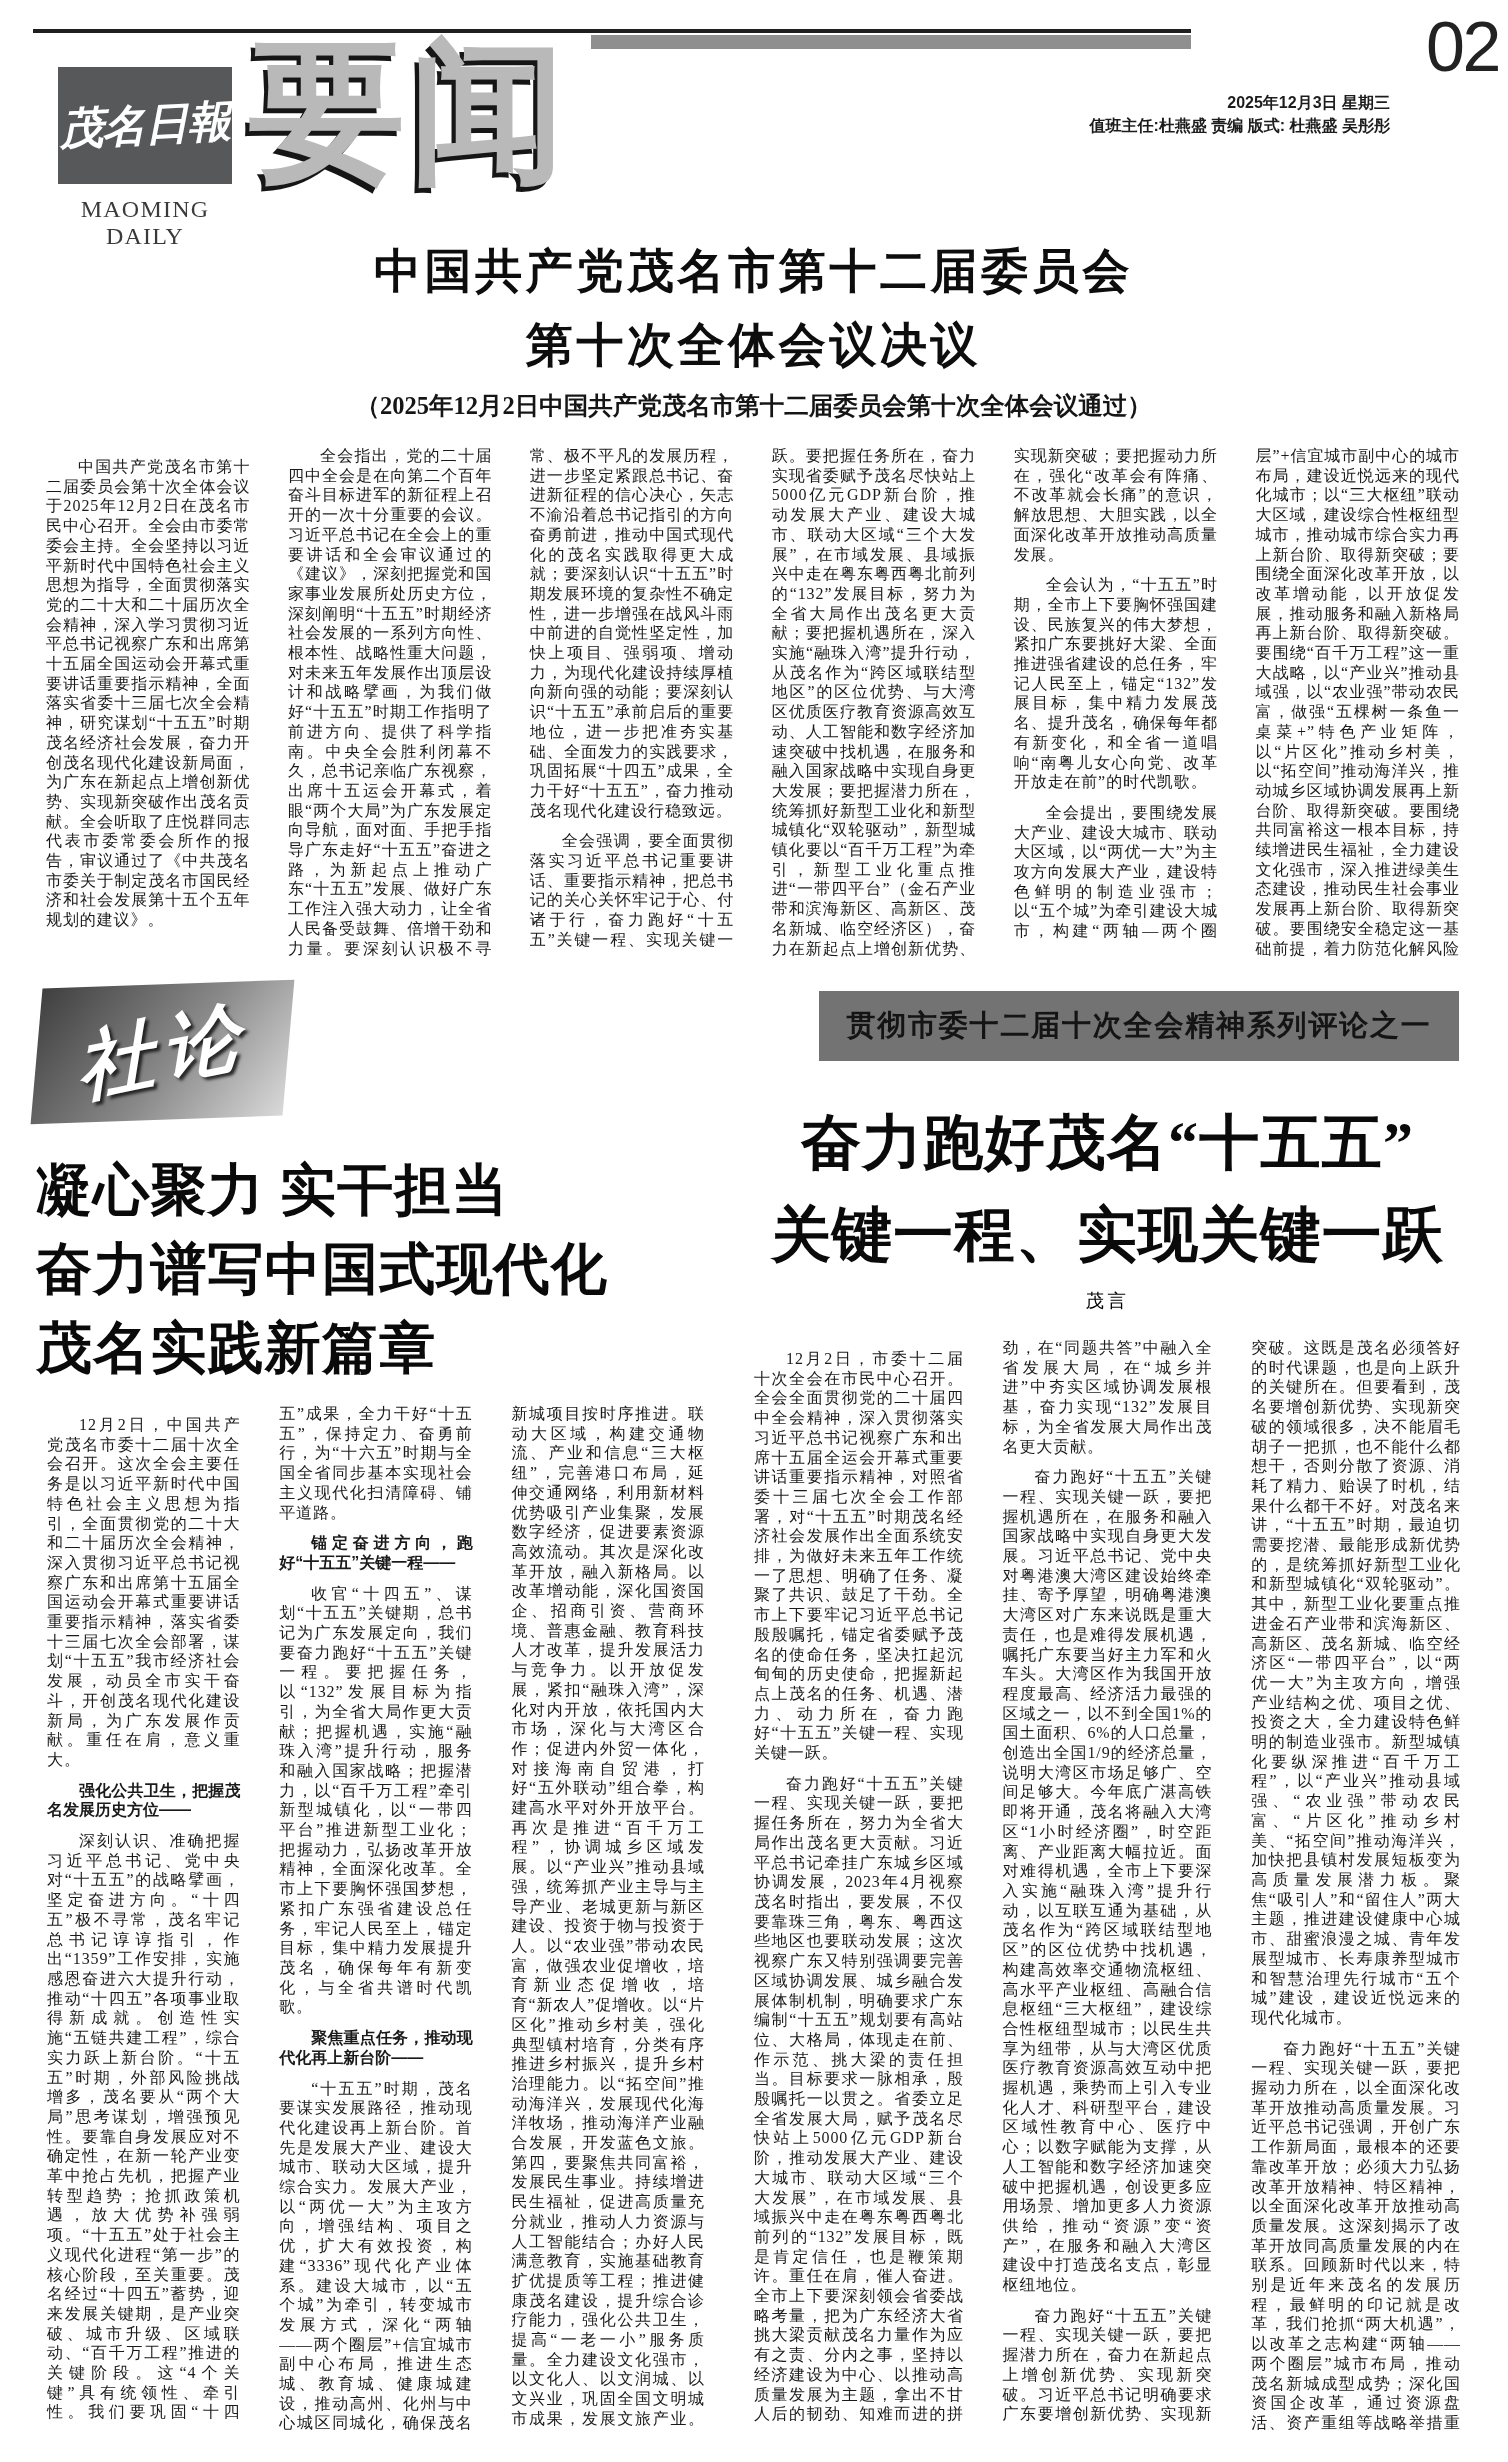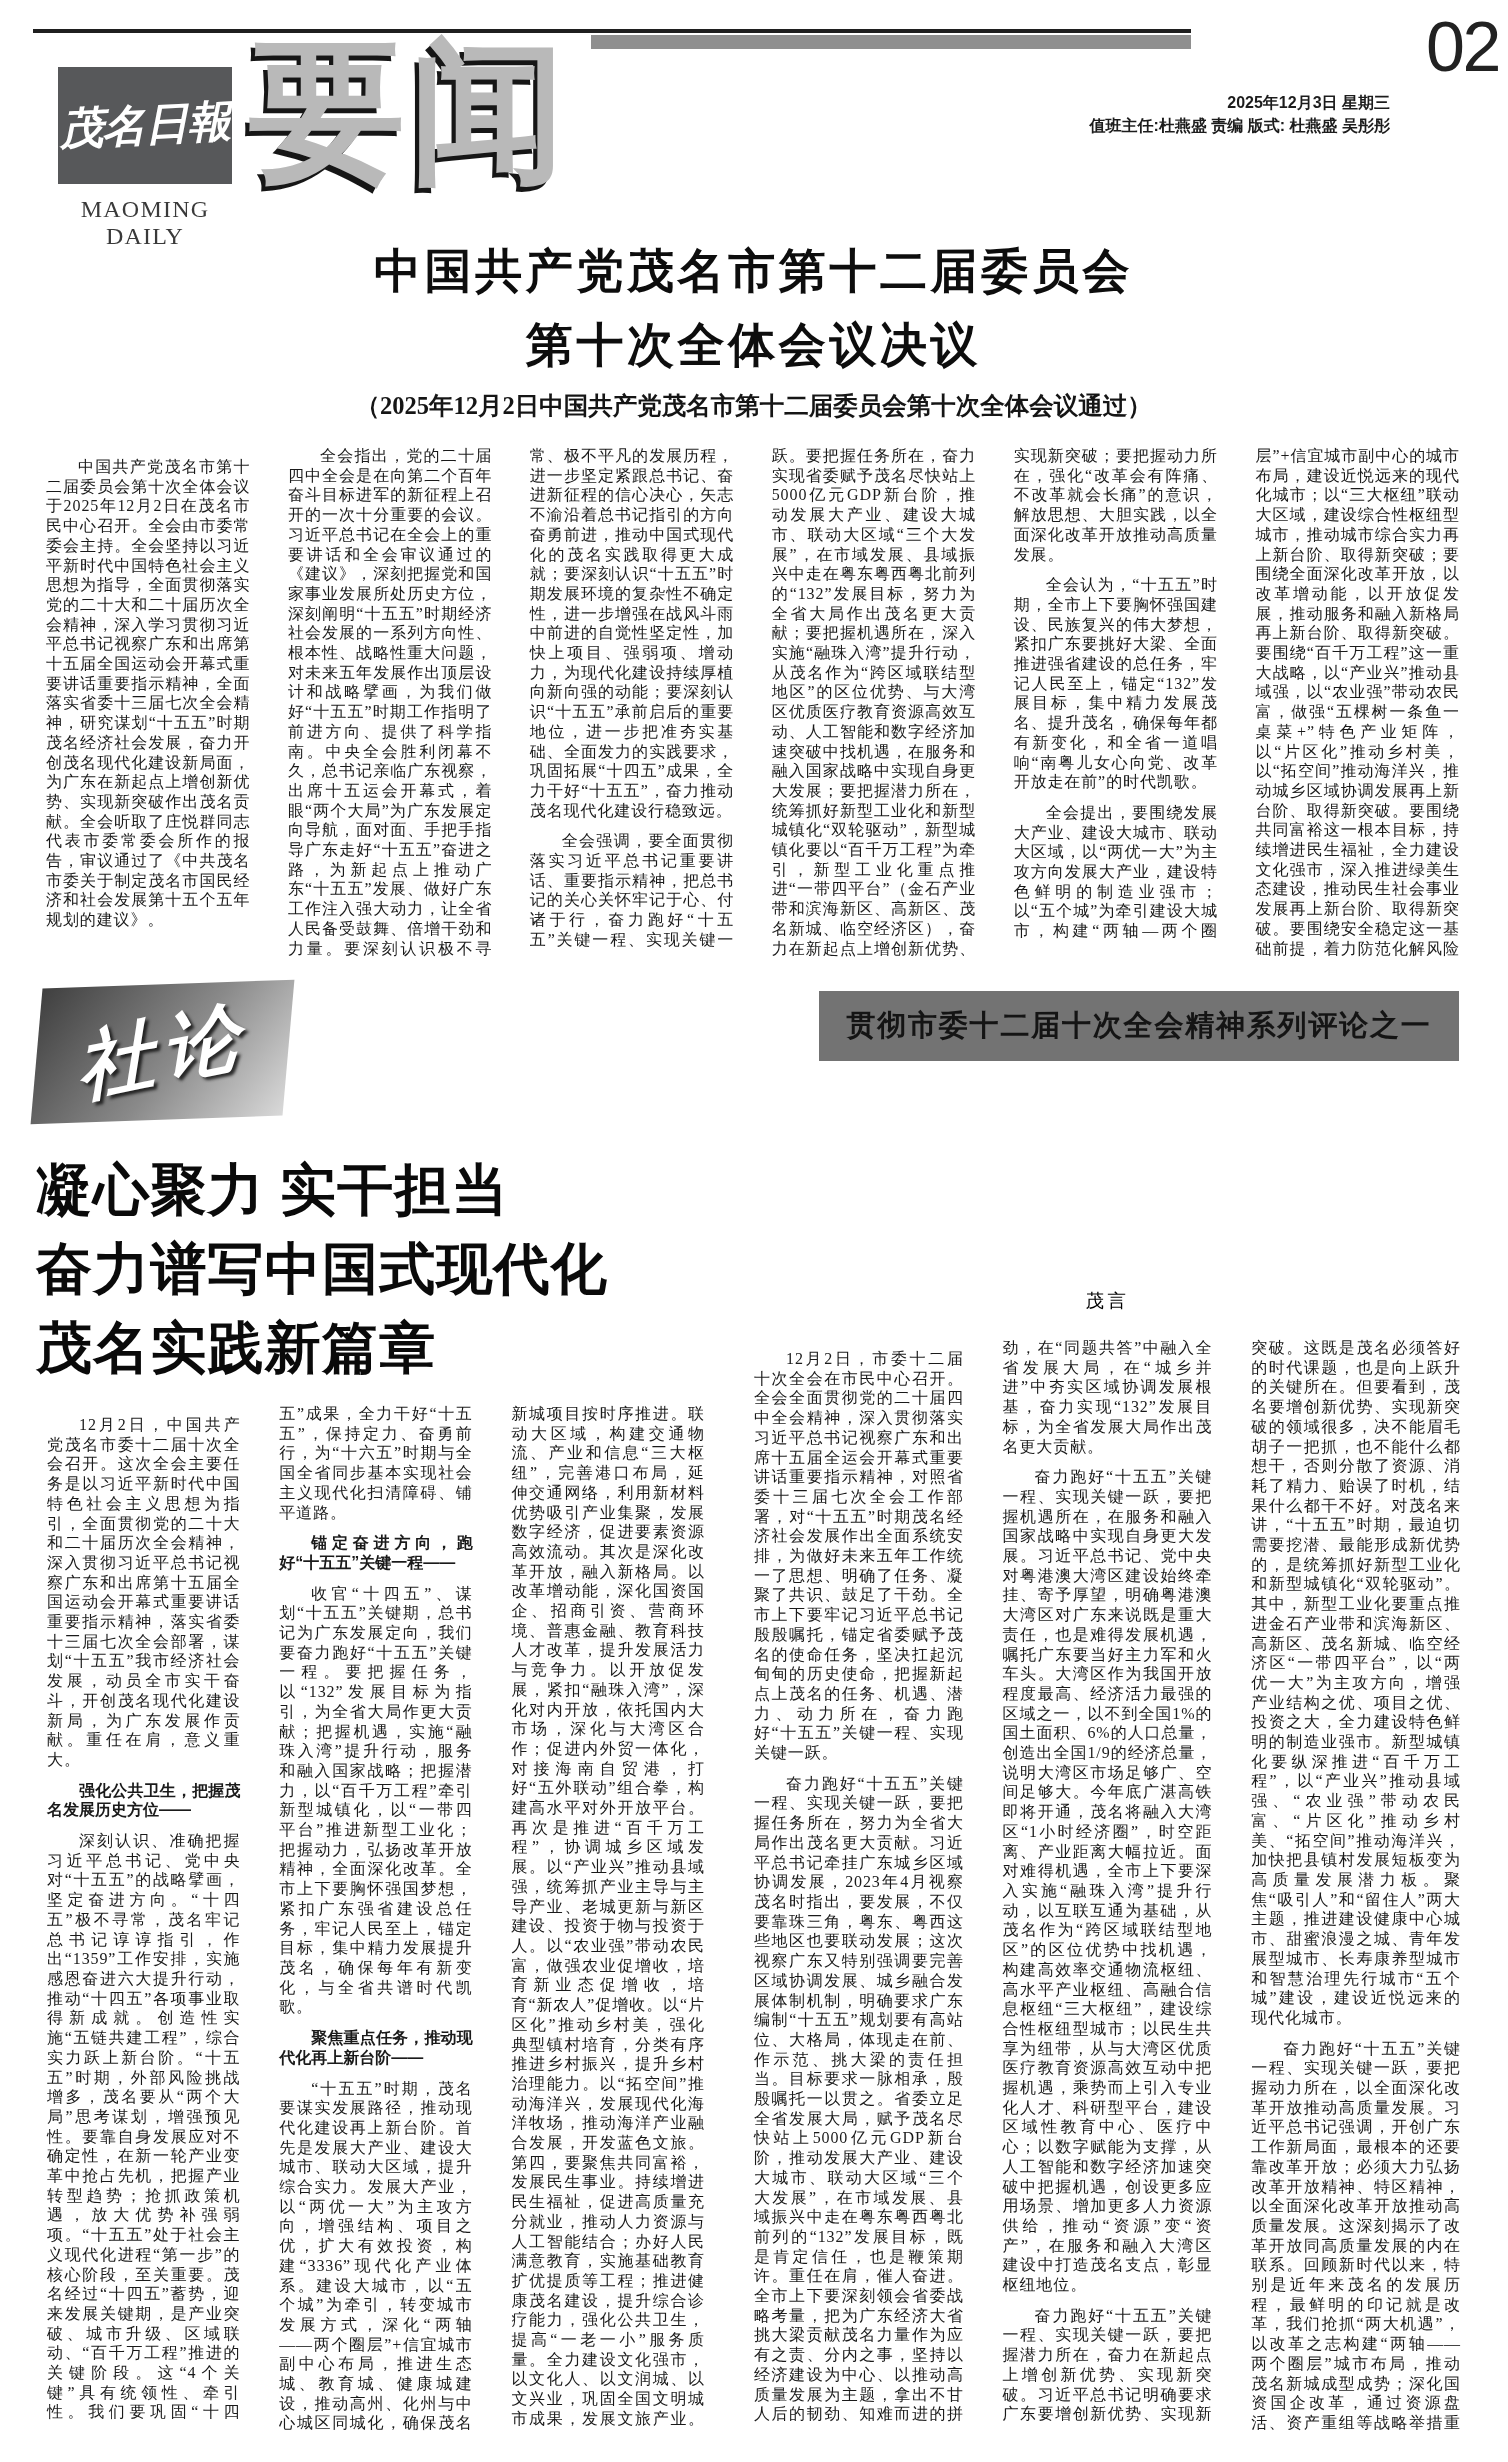--- a/index.html
+++ b/index.html
@@ -103,20 +103,24 @@
       <p>12月2日，中国共产党茂名市委十二届十次全会召开。这次全会主要任务是以习近平新时代中国特色社会主义思想为指引，全面贯彻党的二十大和二十届历次全会精神，深入贯彻习近平总书记视察广东和出席第十五届全国运动会开幕式重要讲话重要指示精神，落实省委十三届七次全会部署，谋划“十五五”我市经济社会发展，动员全市实干奋斗，开创茂名现代化建设新局，为广东发展作贡献。重任在肩，意义重大。</p>
       <p class="bold-sub">强化公共卫生，把握茂名发展历史方位——</p>
       <p>深刻认识、准确把握习近平总书记、党中央对“十五五”的战略擘画，坚定奋进方向。“十四五”极不寻常，茂名牢记总书记谆谆指引，作出“1359”工作安排，实施感恩奋进六大提升行动，推动“十四五”各项事业取得新成就。创造性实施“五链共建工程”，综合实力跃上新台阶。“十五五”时期，外部风险挑战增多，茂名要从“两个大局”思考谋划，增强预见性。要靠自身发展应对不确定性，在新一轮产业变革中抢占先机，把握产业转型趋势；抢抓政策机遇，放大优势补强弱项。“十五五”处于社会主义现代化进程“第一步”的核心阶段，至关重要。茂名经过“十四五”蓄势，迎来发展关键期，是产业突破、城市升级、区域联动、“百千万工程”推进的关键阶段。这“4个关键”具有统领性、牵引性。我们要巩固“十四五”成果，全力干好“十五五”，保持定力、奋勇前行，为“十六五”时期与全国全省同步基本实现社会主义现代化扫清障碍、铺平道路。</p>
       <p class="bold-sub">锚定奋进方向，跑好“十五五”关键一程——</p>
       <p>收官“十四五”、谋划“十五五”关键期，总书记为广东发展定向，我们要奋力跑好“十五五”关键一程。要把握任务，以“132”发展目标为指引，为全省大局作更大贡献；把握机遇，实施“融珠入湾”提升行动，服务和融入国家战略；把握潜力，以“百千万工程”牵引新型城镇化，以“一带四平台”推进新型工业化；把握动力，弘扬改革开放精神，全面深化改革。全市上下要胸怀强国梦想，紧扣广东强省建设总任务，牢记人民至上，锚定目标，集中精力发展提升茂名，确保每年有新变化，与全省共谱时代凯歌。</p>
       <p class="bold-sub">聚焦重点任务，推动现代化再上新台阶——</p>
       <p>“十五五”时期，茂名要谋实发展路径，推动现代化建设再上新台阶。首先是发展大产业、建设大城市、联动大区域，提升综合实力。发展大产业，以“两优一大”为主攻方向，增强结构、项目之优，扩大有效投资，构建“3336”现代化产业体系。建设大城市，以“五个城”为牵引，转变城市发展方式，深化“两轴——两个圈层”+信宜城市副中心布局，推进生态城、教育城、健康城建设，推动高州、化州与中心城区同城化，确保茂名新城项目按时序推进。联动大区域，构建交通物流、产业和信息“三大枢纽”，完善港口布局，延伸交通网络，利用新材料优势吸引产业集聚，发展数字经济，促进要素资源高效流动。其次是深化改革开放，融入新格局。以改革增动能，深化国资国企、招商引资、营商环境、普惠金融、教育科技人才改革，提升发展活力与竞争力。以开放促发展，紧扣“融珠入湾”，深化对内开放，依托国内大市场，深化与大湾区合作；促进内外贸一体化，对接海南自贸港，打好“五外联动”组合拳，构建高水平对外开放平台。再次是推进“百千万工程”，协调城乡区域发展。以“产业兴”推动县域强，统筹抓产业主导与主导产业、老城更新与新区建设、投资于物与投资于人。以“农业强”带动农民富，做强农业促增收，培育新业态促增收，培育“新农人”促增收。以“片区化”推动乡村美，强化典型镇村培育，分类有序推进乡村振兴，提升乡村治理能力。以“拓空间”推动海洋兴，发展现代化海洋牧场，推动海洋产业融合发展，开发蓝色文旅。第四，要聚焦共同富裕，发展民生事业。持续增进民生福祉，促进高质量充分就业，推动人力资源与人工智能结合；办好人民满意教育，实施基础教育扩优提质等工程；推进健康茂名建设，提升综合诊疗能力，强化公共卫生，提高“一老一小”服务质量。全力建设文化强市，以文化人、以文润城、以文兴业，巩固全国文明城市成果，发展文旅产业。推进绿美生态建设，绘好“绿美版图”，答好“治污答卷”，拓展“降碳空间”。第五，要确保安全稳定，建设法治平安茂名。着力防范化解风险隐患，捍卫政治安全，化解涉房地产、金融债务等领域风险，落实安全生产责任。提升社会治理质效，用好综治中心平台，抓住人民群众主体，强化信息数据支撑。完善公共安全体系，抓好自然灾害防治，营造安全稳定社会环境，筑牢公共卫生安全防线。筑牢法治保障根基，提升立法工作质效，强化法治政府建设，深化法治社会建设，在全社会形成良好法治氛围。</p>
     </div>
 
   <div class="abs cm-kicker">贯彻市委十二届十次全会精神系列评论之一</div>
+  <div class="abs cm-hl">
+    <div>奋力跑好茂名“十五五”</div>
+    <div>关键一程、实现关键一跃</div>
+  </div>
   <div class="abs cm-byline">茂言</div>
   <div class="abs body-cols cm-body">
       <p>12月2日，市委十二届十次全会在市民中心召开。全会全面贯彻党的二十届四中全会精神，深入贯彻落实习近平总书记视察广东和出席十五届全运会开幕式重要讲话重要指示精神，对照省委十三届七次全会工作部署，对“十五五”时期茂名经济社会发展作出全面系统安排，为做好未来五年工作统一了思想、明确了任务、凝聚了共识、鼓足了干劲。全市上下要牢记习近平总书记殷殷嘱托，锚定省委赋予茂名的使命任务，坚决扛起沉甸甸的历史使命，把握新起点上茂名的任务、机遇、潜力、动力所在，奋力跑好“十五五”关键一程、实现关键一跃。</p>
       <p>奋力跑好“十五五”关键一程、实现关键一跃，要把握任务所在，努力为全省大局作出茂名更大贡献。习近平总书记牵挂广东城乡区域协调发展，2023年4月视察茂名时指出，要发展，不仅要靠珠三角，粤东、粤西这些地区也要联动发展；这次视察广东又特别强调要完善区域协调发展、城乡融合发展体制机制，明确要求广东编制“十五五”规划要有高站位、大格局，体现走在前、作示范、挑大梁的责任担当。目标要求一脉相承，殷殷嘱托一以贯之。省委立足全省发展大局，赋予茂名尽快站上5000亿元GDP新台阶，推动发展大产业、建设大城市、联动大区域“三个大发展”，在市域发展、县域振兴中走在粤东粤西粤北前列的“132”发展目标，既是肯定信任，也是鞭策期许。重任在肩，催人奋进。全市上下要深刻领会省委战略考量，把为广东经济大省挑大梁贡献茂名力量作为应有之责、分内之事，坚持以经济建设为中心、以推动高质量发展为主题，拿出不甘人后的韧劲、知难而进的拼劲，在“同题共答”中融入全省发展大局，在“城乡并进”中夯实区域协调发展根基，奋力实现“132”发展目标，为全省发展大局作出茂名更大贡献。</p>
       <p>奋力跑好“十五五”关键一程、实现关键一跃，要把握机遇所在，在服务和融入国家战略中实现自身更大发展。习近平总书记、党中央对粤港澳大湾区建设始终牵挂、寄予厚望，明确粤港澳大湾区对广东来说既是重大责任，也是难得发展机遇，嘱托广东要当好主力军和火车头。大湾区作为我国开放程度最高、经济活力最强的区域之一，以不到全国1%的国土面积、6%的人口总量，创造出全国1/9的经济总量，说明大湾区市场足够广、空间足够大。今年底广湛高铁即将开通，茂名将融入大湾区“1小时经济圈”，时空距离、产业距离大幅拉近。面对难得机遇，全市上下要深入实施“融珠入湾”提升行动，以互联互通为基础，从茂名作为“跨区域联结型地区”的区位优势中找机遇，构建高效率交通物流枢纽、高水平产业枢纽、高融合信息枢纽“三大枢纽”，建设综合性枢纽型城市；以民生共享为纽带，从与大湾区优质医疗教育资源高效互动中把握机遇，乘势而上引入专业化人才、科研型平台，建设区域性教育中心、医疗中心；以数字赋能为支撑，从人工智能和数字经济加速突破中把握机遇，创设更多应用场景、增加更多人力资源供给，推动“资源”变“资产”，在服务和融入大湾区建设中打造茂名支点，彰显枢纽地位。</p>
       <p>奋力跑好“十五五”关键一程、实现关键一跃，要把握潜力所在，奋力在新起点上增创新优势、实现新突破。习近平总书记明确要求广东要增创新优势、实现新突破。这既是茂名必须答好的时代课题，也是向上跃升的关键所在。但要看到，茂名要增创新优势、实现新突破的领域很多，决不能眉毛胡子一把抓，也不能什么都想干，否则分散了资源、消耗了精力、贻误了时机，结果什么都干不好。对茂名来讲，“十五五”时期，最迫切需要挖潜、最能形成新优势的，是统筹抓好新型工业化和新型城镇化“双轮驱动”。其中，新型工业化要重点推进金石产业带和滨海新区、高新区、茂名新城、临空经济区“一带四平台”，以“两优一大”为主攻方向，增强产业结构之优、项目之优、投资之大，全力建设特色鲜明的制造业强市。新型城镇化要纵深推进“百千万工程”，以“产业兴”推动县域强、“农业强”带动农民富、“片区化”推动乡村美、“拓空间”推动海洋兴，加快把县镇村发展短板变为高质量发展潜力板。聚焦“吸引人”和“留住人”两大主题，推进建设健康中心城市、甜蜜浪漫之城、青年发展型城市、长寿康养型城市和智慧治理先行城市“五个城”建设，建设近悦远来的现代化城市。</p>
       <p>奋力跑好“十五五”关键一程、实现关键一跃，要把握动力所在，以全面深化改革开放推动高质量发展。习近平总书记强调，开创广东工作新局面，最根本的还要靠改革开放；必须大力弘扬改革开放精神、特区精神，以全面深化改革开放推动高质量发展。这深刻揭示了改革开放同高质量发展的内在联系。回顾新时代以来，特别是近年来茂名的发展历程，最鲜明的印记就是改革，我们抢抓“两大机遇”，以改革之志构建“两轴——两个圈层”城市布局，推动茂名新城成型成势；深化国资国企改革，通过资源盘活、资产重组等战略举措重构国资国企，改变了国企散、弱、小的格局；推动高新区体制改革，让经济功能区回归主业；探索“百千万工程”集成式改革，城乡面貌有了显著变化，等等。正是依靠改革关键一招，抬升了资源经济价值、重塑了城乡空间价值，为高质量发展提供了强动力、赢得了新优势。“十五五”时期，面对不确定难预料因素增多的考验，全市上下要大力弘扬改革开放精神、特区精神，强化“改革会有阵痛、不改革就会长痛”意识，着力依靠改革解决制约高质量发展的堵点痛点难点；以加速“融珠入湾”、打好“五外联动”组合拳为突破口，持续扩大高水平开放。通过全面深化改革开放增活力、强动力、拓空间，打开事业发展新天地。</p>
     </div>
 
 </div>

